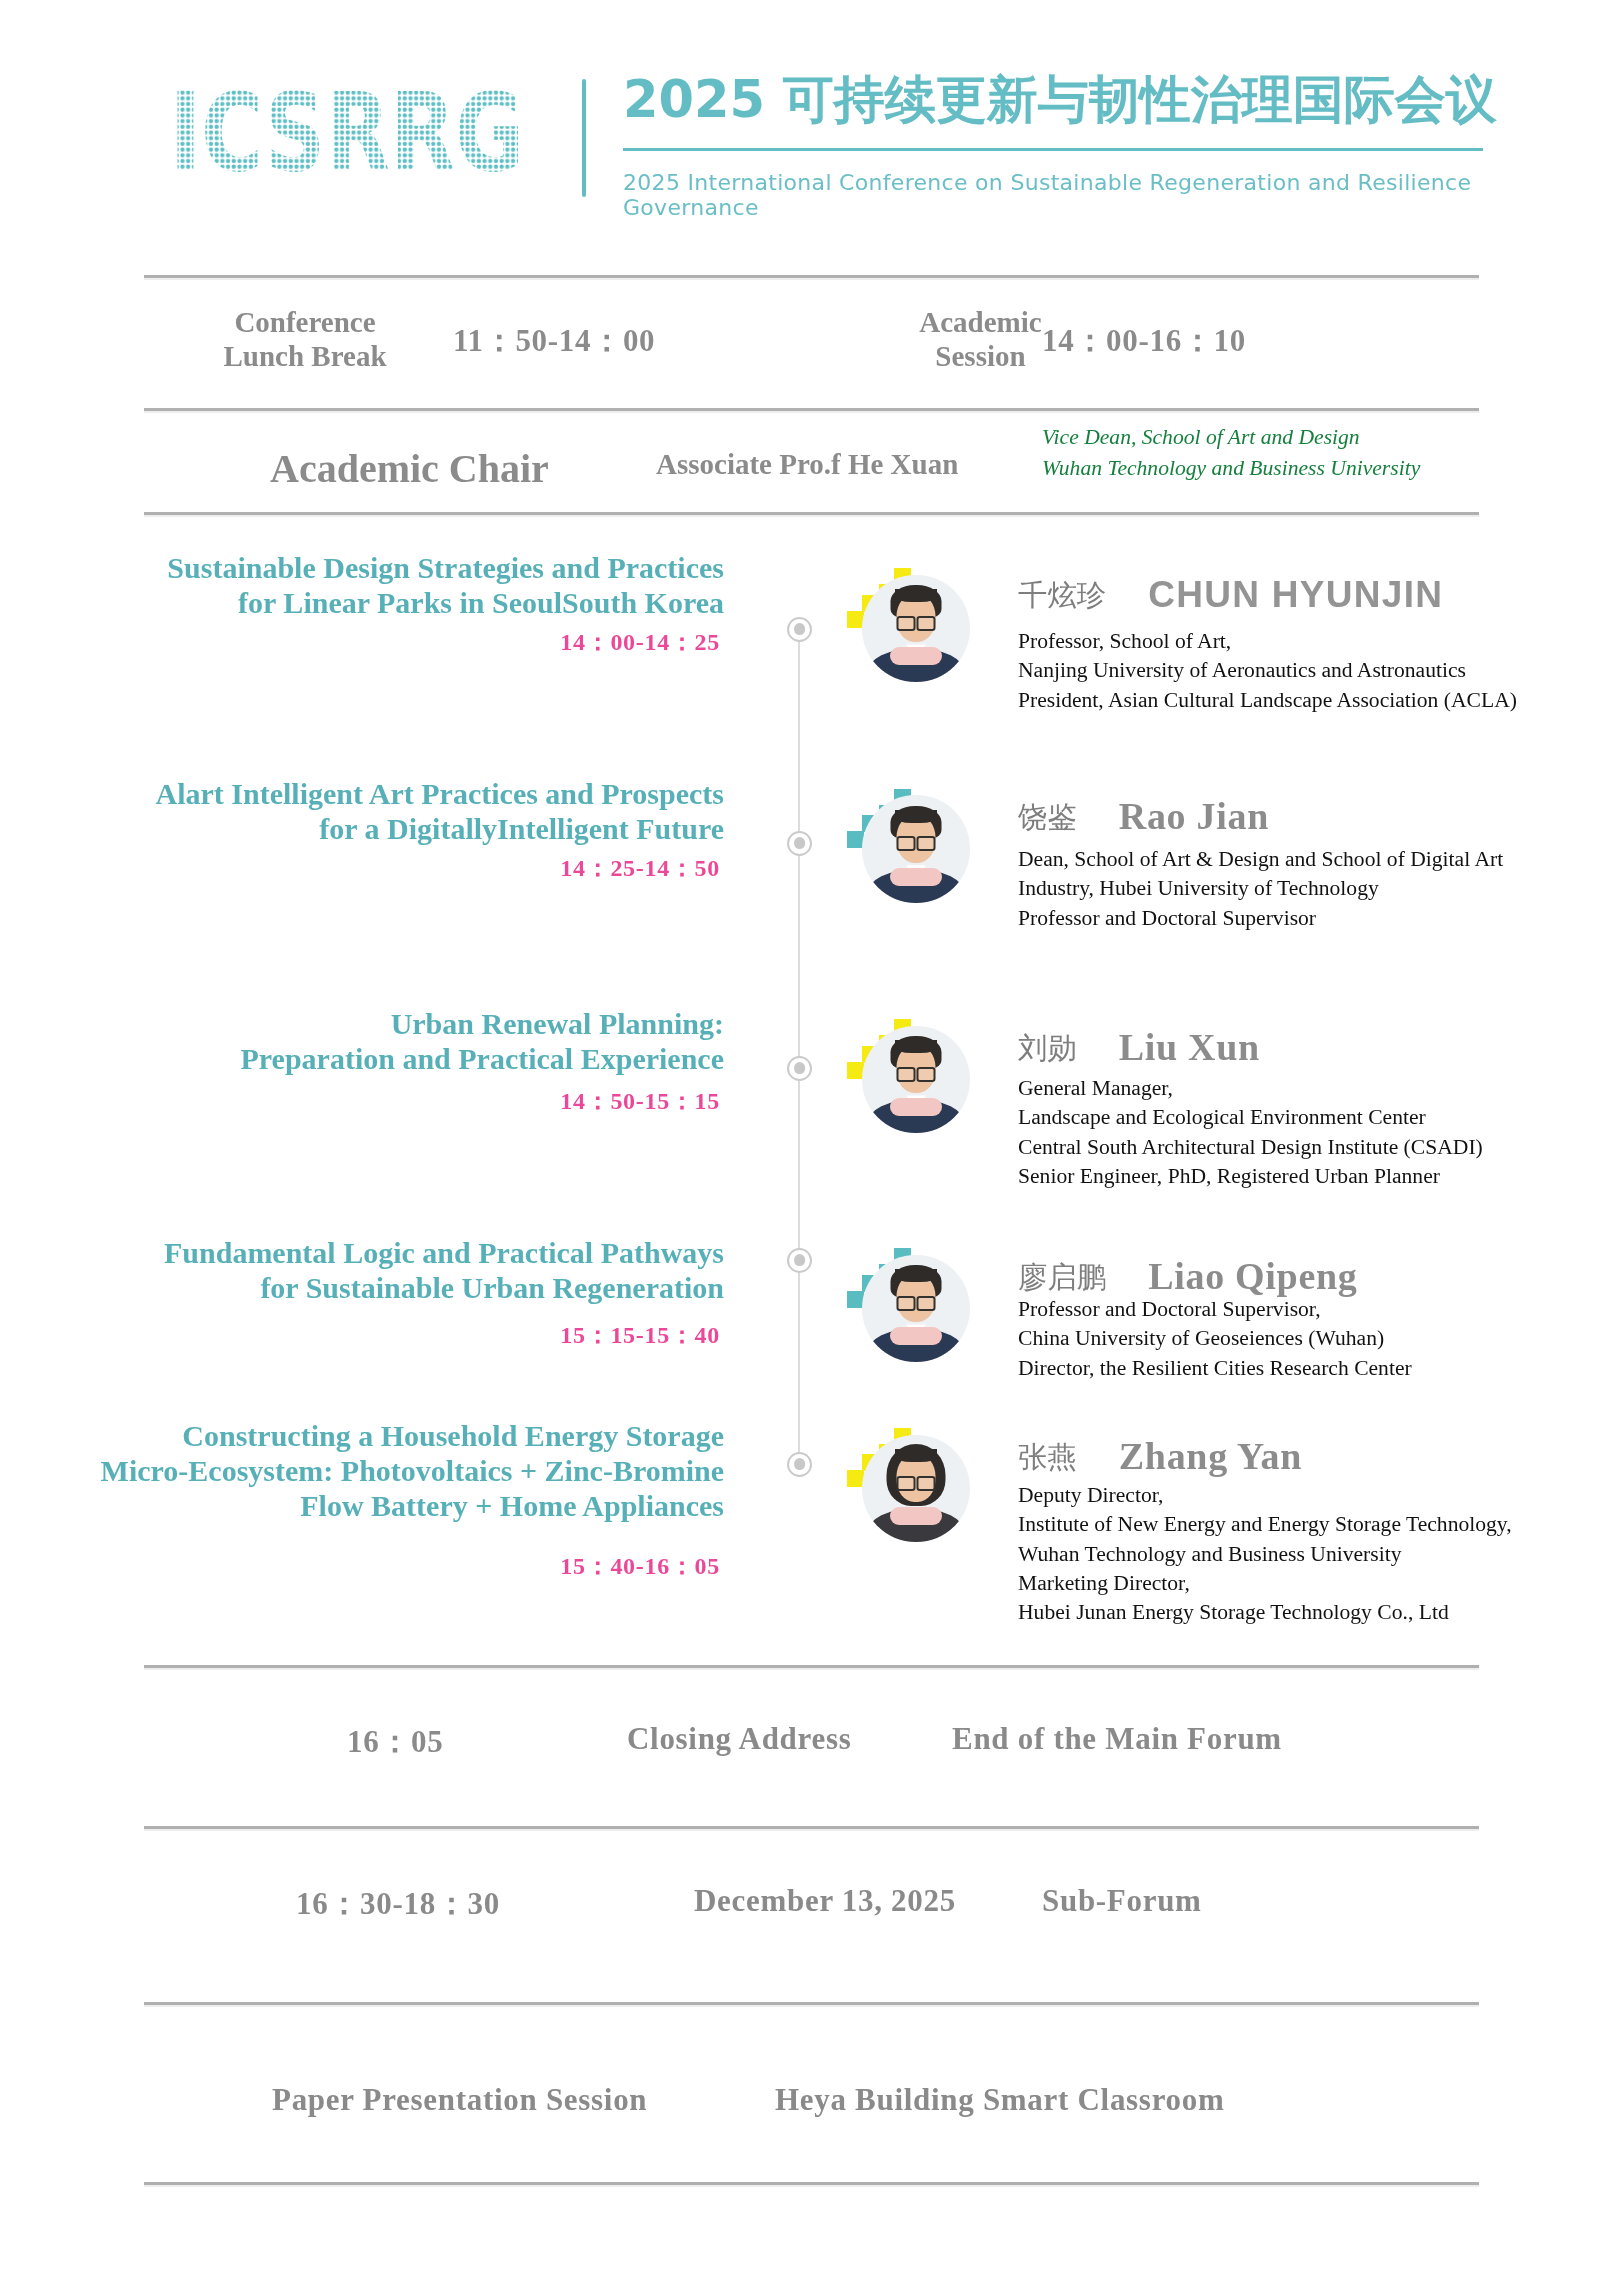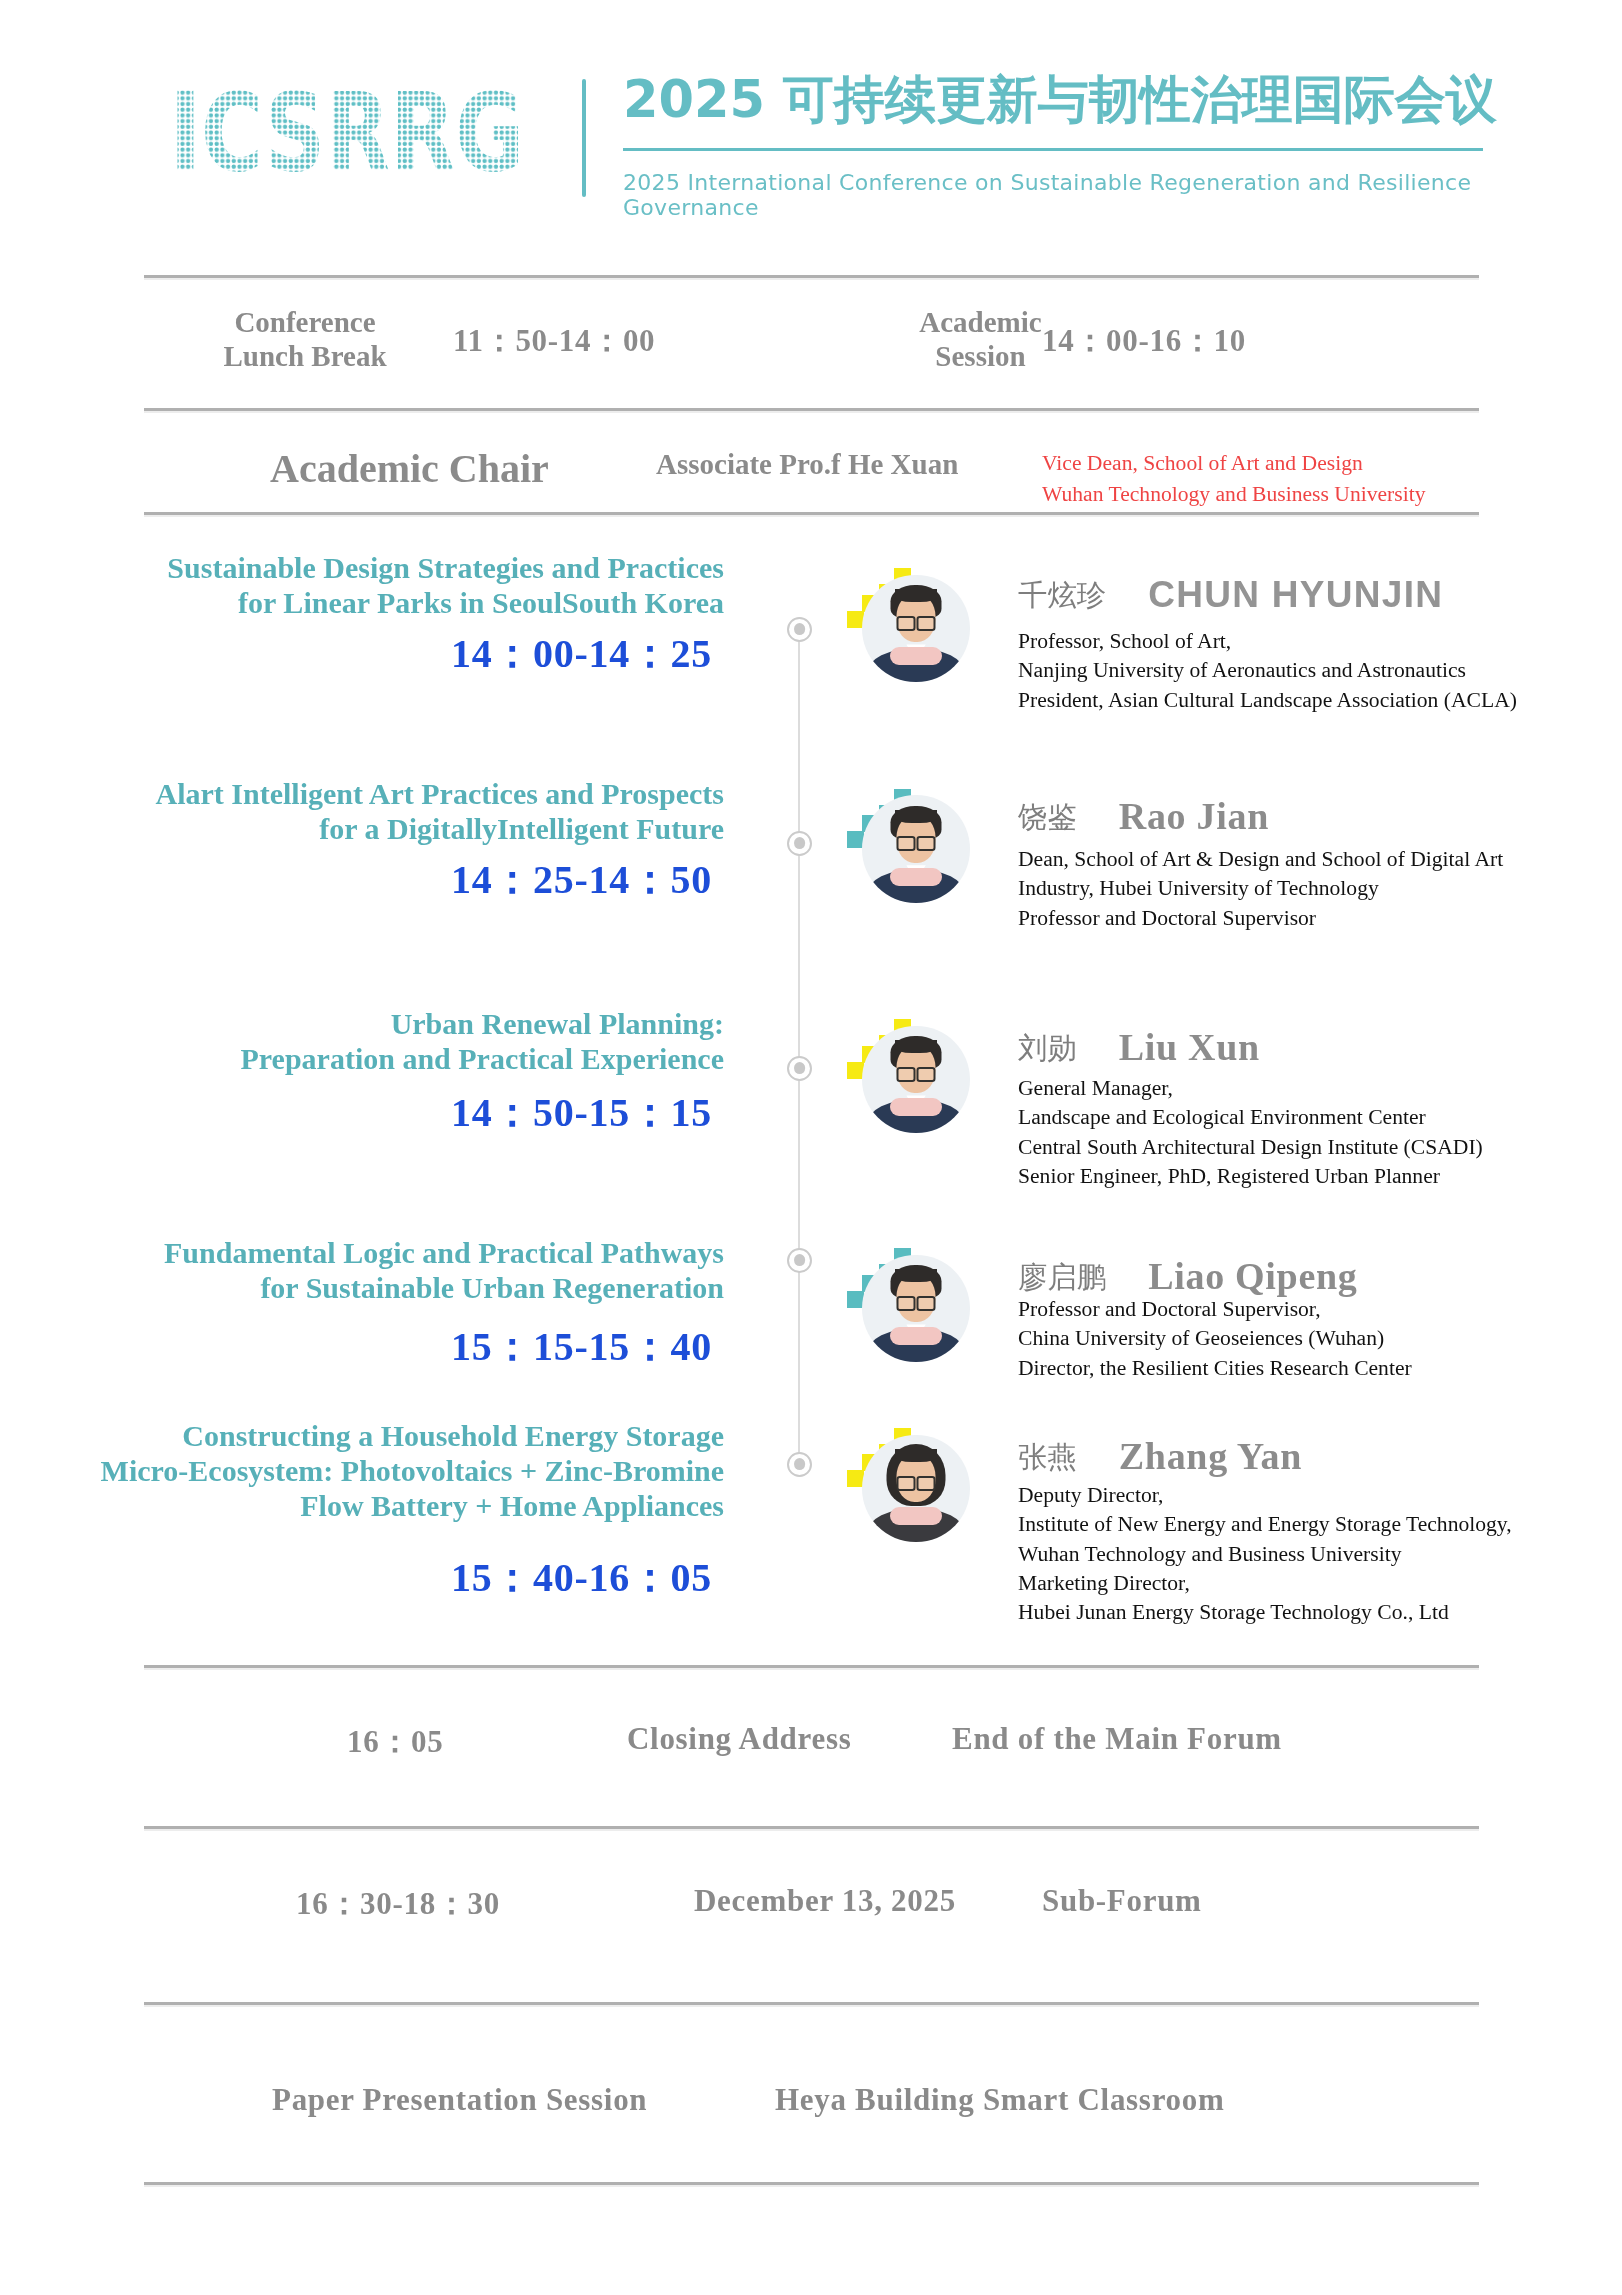--- a/index.html
+++ b/index.html
@@ -36,21 +36,21 @@
   .lunch-label { left:194px; top:6.5px; width:222px; }
   .session-label { left:889px; top:6.5px; width:183px; }
   .sched .time { position:absolute; font-size:31px; top:22px; letter-spacing:0.7px; }
   .lunch-time { left:453px; }
   .session-time { left:1042px; }
 
   
   .chair { top:419px; left:0; width:1623px; height:95px; }
   .chair-label { position:absolute; left:270px; top:26px; font-size:40px; }
   .chair-name { position:absolute; left:656px; top:29px; font-size:29px; }
-  .chair-affil { position:absolute; left:1042px; top:29px; font-size:21.6px; line-height:1.45; color:#ef4444; white-space:pre-line; }
+  .chair-affil { position:absolute; left:1042px; top:3px; font-size:21.6px; line-height:1.45; color:#15803d; white-space:pre-line;font-style:italic; }
 
   
   .tline { left:798px; top:627px; width:2px; height:839px; background:#DCDCDC; z-index:0; }
   .node {
     position:absolute; left:787px; top:calc(var(--node-center) - 12.4px);
     width:25px; height:25px; border-radius:50%; background:#ffffff;
     border:2.6px solid #CBCBCB; z-index:2;
   }
   .node i {
     position:absolute; left:50%; top:50%; transform:translate(-50%,-50%);
@@ -65,22 +65,22 @@
   .s4{ top:1230px; height:177px; --title-top:5.2px;   --time-top:89px; --node-center:30px;  --photo-top:19.6px; --names-top:23.6px; --bio-top:65px; }
   .s5{ top:1413px; height:255px; --title-top:5.2px;   --time-top:137px; --node-center:51px;  --photo-top:16.4px; --names-top:21px; --bio-top:68px; }
 
   .talk { position:absolute; right:899px; width:818px; height:100%; }
   .talk-title {
     position:absolute; top:var(--title-top); right:0; width:100%;
     font-size:30px; font-weight:bold; color:#57B0B8; line-height:1.17;
     text-align:right; white-space:pre-line;
   }
   .talk-time {
-    position:absolute; top:var(--time-top); right:12px;
-    font-size:40px; font-weight:bold; color:#1d4ed8; letter-spacing:0.7px;
+    position:absolute; top:var(--time-top); right:4px;
+    font-size:24px; font-weight:bold; color:#ec4899; letter-spacing:0.7px;
   }
 
   .photo { position:absolute; left:857px; top:var(--photo-top); width:118px; height:118px; }
   .sq { position:absolute; display:block; z-index:0; }
   .sq1{ left:37px;  top:-1.3px; width:17px; height:17px; }
   .sq2{ left:21.6px;  top:14.4px; width:15.7px; height:15.7px; }
   .sq3{ left:5.2px;   top:25px; width:17px; height:17px; }
   .sq4{ left:-10.5px; top:41px; width:17px; height:17px; }
   .sq5{ left:77px; top:38px; width:19.6px; height:19.6px; }
   .sq6{ left:62px;  top:55px; width:15.7px; height:15.7px; }

